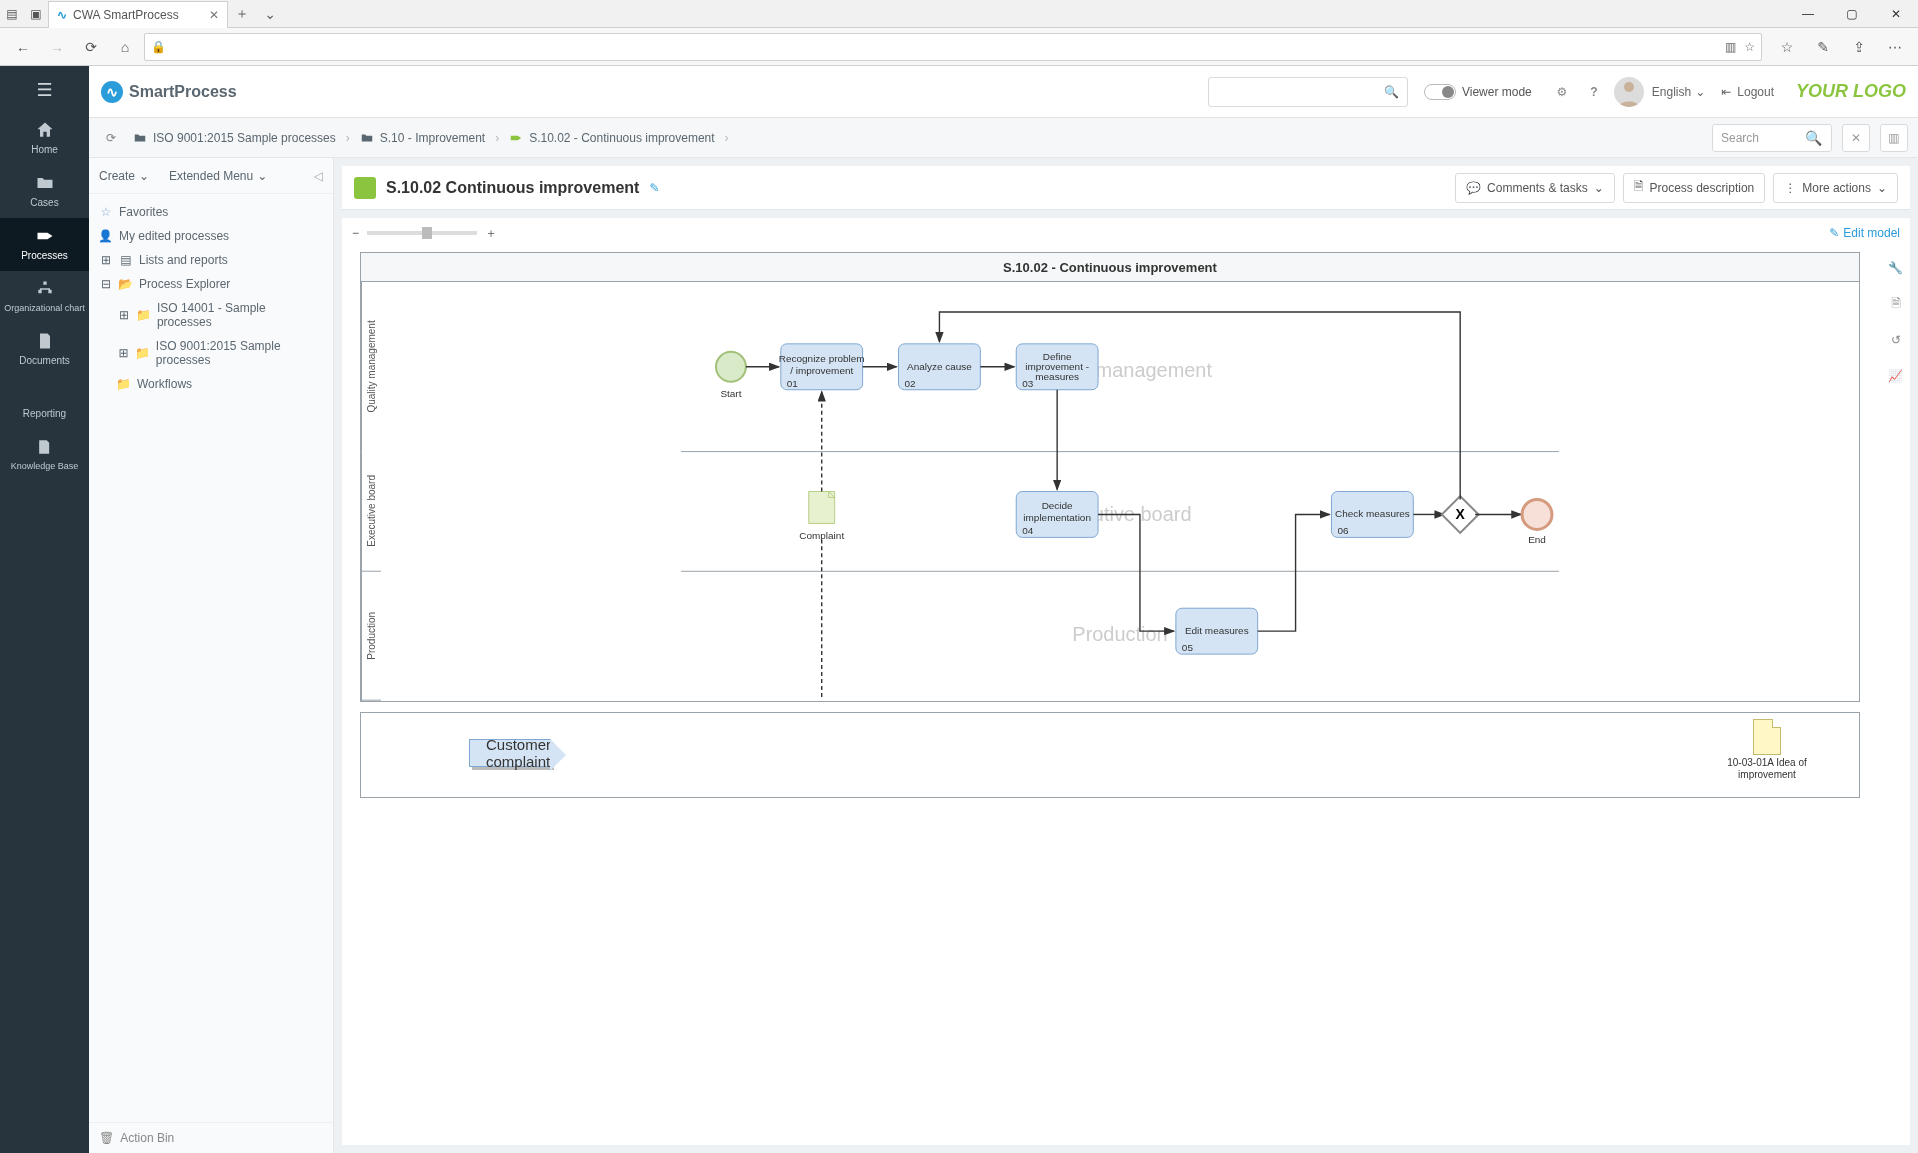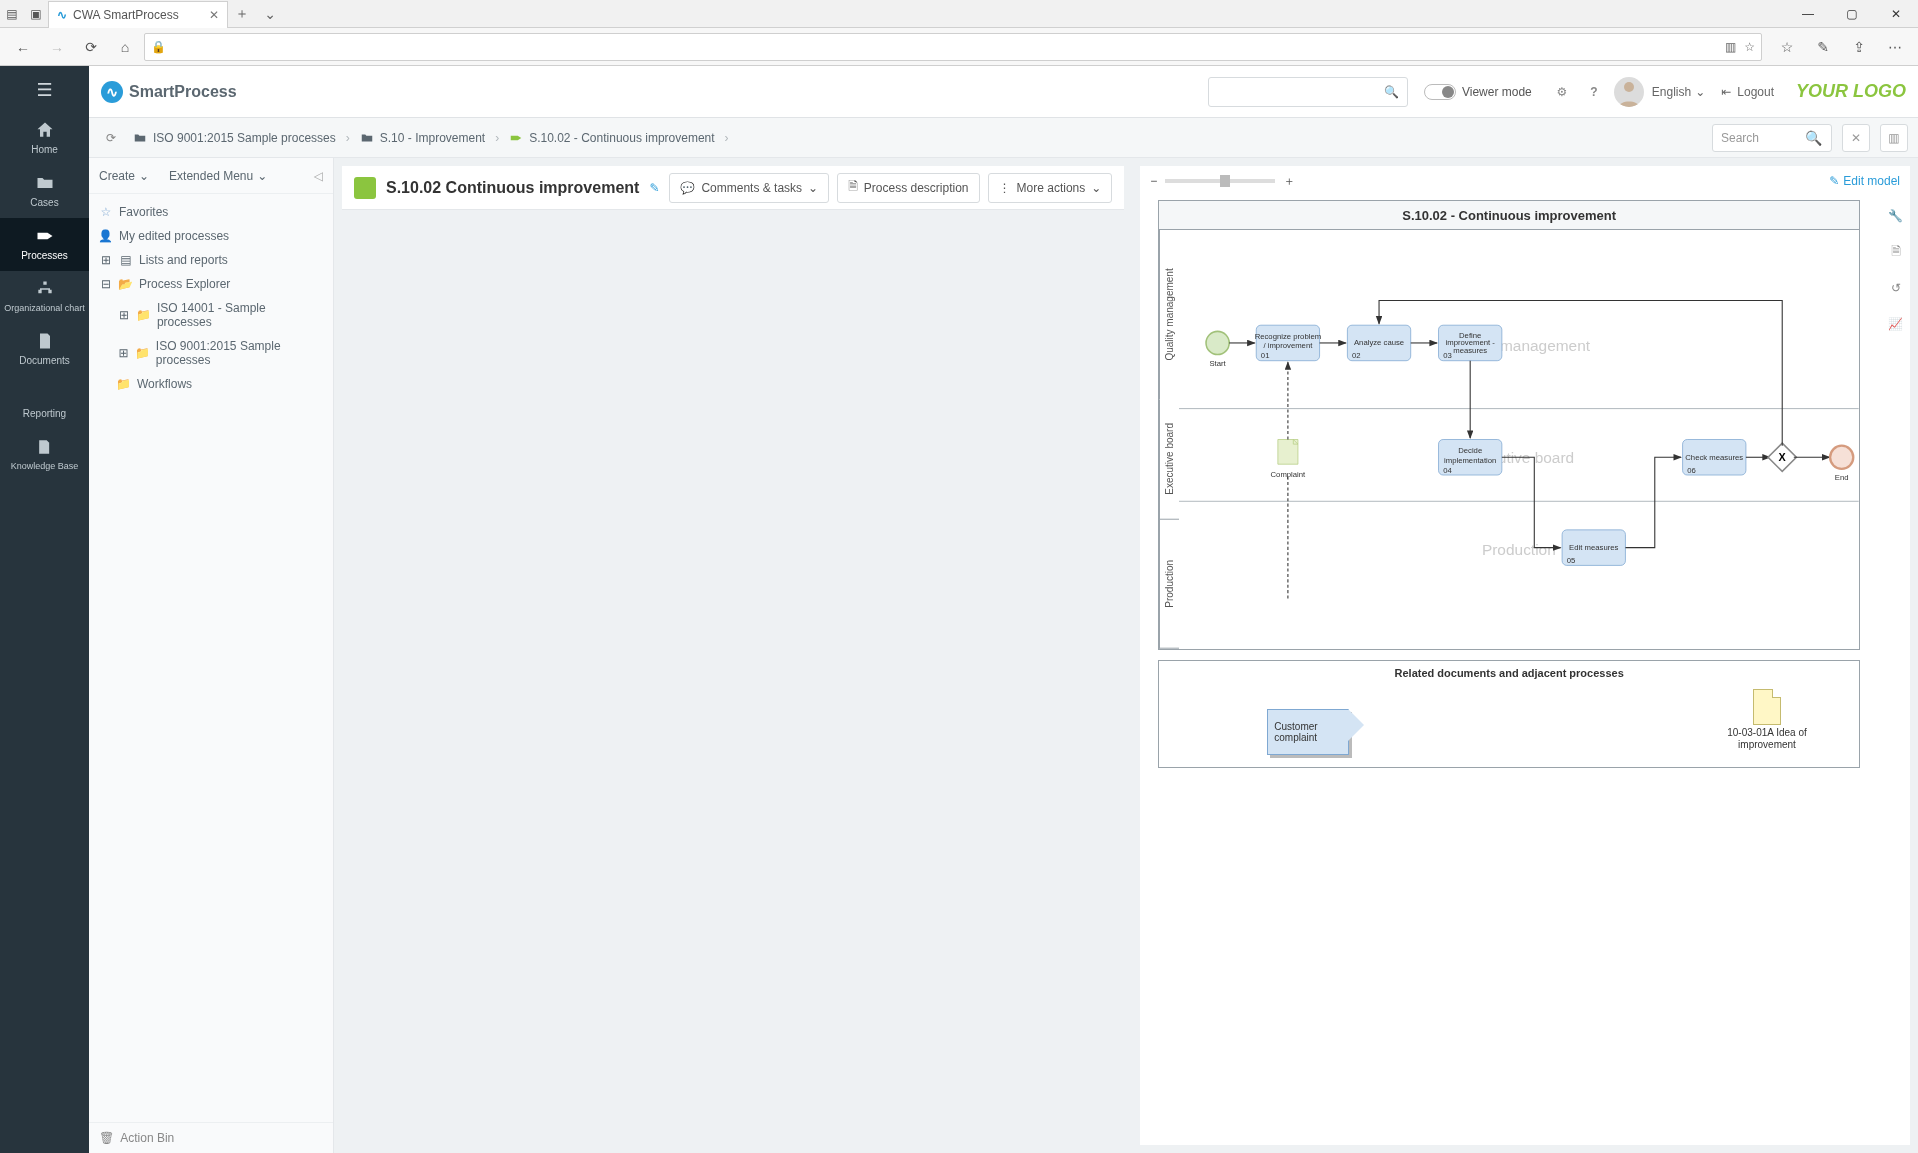--- a/index.html
+++ b/index.html
@@ -63,21 +63,21 @@
   .side-top { height:36px; display:flex; align-items:center; padding:0 10px; gap:20px; border-bottom:1px solid #eceff1; }
   .side-link { color:#5b6770; cursor:pointer; display:flex; align-items:center; gap:4px; }
   .collapse-btn { margin-left:auto; color:#aaa; }
   .tree { padding:6px 0; font-size:12px; color:#5b6770; }
   .tree-row { display:flex; align-items:center; gap:6px; padding:5px 10px; }
   .tree-row.indent1 { padding-left:28px; }
   .tree-icon { width:14px; height:14px; display:flex; align-items:center; justify-content:center; }
   .star { color:#7fa8d2; }
   .side-bottom { margin-top:auto; padding:8px 10px; border-top:1px solid #eceff1; display:flex; align-items:center; gap:6px; color:#888; }
 
-  .canvas-area { flex:1; background:#eef1f3; display:flex; flex-direction:row; }
+  .canvas-area { flex:1; background:#eef1f3; display:flex; flex-direction:column; }
   .canvas-header { height:44px; background:#fff; border-bottom:1px solid #e4e7ea; margin:8px 8px 0 8px; display:flex; align-items:center; padding:0 12px; gap:10px; }
   .proc-icon { width:22px; height:22px; background:#8bc53f; border-radius:3px; position:relative; }
   .proc-icon::after { content:""; position:absolute; right:-6px; top:3px; border:8px solid transparent; border-left-color:#8bc53f; }
   .page-title { font-size:16px; font-weight:700; color:#333; }
   .canvas-hdr-right { margin-left:auto; display:flex; gap:8px; }
   .pill-btn { height:30px; border:1px solid #d7dbde; border-radius:3px; padding:0 10px; display:flex; align-items:center; gap:6px; background:#fff; color:#555; font-size:12px; }
 
   .canvas-body { flex:1; margin:8px; background:#fff; border:0; position:relative; }
   .zoom-row { height:30px; display:flex; align-items:center; padding:0 10px; gap:8px; }
   .zoom-row .track { width:110px; height:4px; background:#ddd; position:relative; }
@@ -88,21 +88,21 @@
   .diag-title { border:1px solid #9aa3aa; height:30px; display:flex; align-items:center; justify-content:center; font-size:13px; font-weight:600; color:#333; background:#f5f7f8; }
   .pool { border:1px solid #9aa3aa; border-top:none; height:420px; display:flex; }
   .lane-label { width:20px; writing-mode:vertical-rl; transform:rotate(180deg); text-align:center; font-size:10px; color:#555; border-right:1px solid #9aa3aa; display:flex; align-items:center; justify-content:center; border-top:1px solid #9aa3aa; }
   .lane-label.first { border-top:none; }
   .lane-body { flex:1; position:relative; }
   svg.flow { width:100%; height:100%; }
 
   .related { border:1px solid #9aa3aa; margin-top:10px; padding:4px 8px 10px; }
   .related-title { text-align:center; font-size:11px; font-weight:600; color:#333; margin:2px 0 8px; }
   .related-body { position:relative; height:70px; }
-  .chevron-shape { position:absolute; left:100px; top:22px; width:82px; height:46px; background:#d4e4f4; border:1px solid #7fa8d2; font-size:10px; display:flex; align-items:center; padding-left:6px; color:#333; box-shadow:3px 3px 0 #bbb; }
+  .chevron-shape { position:absolute; left:100px; top:22px; width:82px; height:28px; background:#d4e4f4; border:1px solid #7fa8d2; font-size:15px; display:flex; align-items:center; padding-left:16px; color:#333; box-shadow:3px 3px 0 #bbb; }
   .chevron-shape::after { content:""; position:absolute; right:-16px; top:-1px; border:16px solid transparent; border-left-color:#d4e4f4; border-width:16px 0 16px 16px; }
   .doc-shape { position:absolute; right:70px; top:2px; width:28px; height:36px; background:#fff7c6; border:1px solid #c5bb6f; }
   .doc-shape::before { content:""; position:absolute; right:-1px; top:-1px; width:8px; height:8px; background:#fff; border-left:1px solid #c5bb6f; border-bottom:1px solid #c5bb6f; }
   .doc-label { position:absolute; right:44px; top:40px; width:80px; font-size:10px; text-align:center; color:#333; line-height:1.2; }
 
   .tool-rail { position:absolute; right:4px; top:40px; display:flex; flex-direction:column; gap:16px; color:#888; }
   .tool-rail div { width:20px; height:20px; display:flex; align-items:center; justify-content:center; }
 
   
   .task { fill:#d4e4f4; stroke:#7fa8d2; rx:6; ry:6; }
@@ -441,21 +441,20 @@
                   <path class="arrow" d="M781 218 V 30 H 259 V 60"></path>
                   <path class="arrow" d="M796 233 H 842"></path>
 
                   <circle class="end-ev" cx="858" cy="233" r="15"></circle>
                   <text class="task-text" x="858" y="262" text-anchor="middle">End</text>
                 </svg>
               </div>
             </div>
 
             <div class="related">
-              <div class="related-title">Related documents and adjacent processes</div>
               <div class="related-body">
                 <div class="chevron-shape">
                     <span>Customer complaint</span>
                   </div>
                 <div class="doc-shape"></div>
                 <div class="doc-label">10-03-01A Idea of improvement</div>
               </div>
             </div>
           </div>
         </div>

